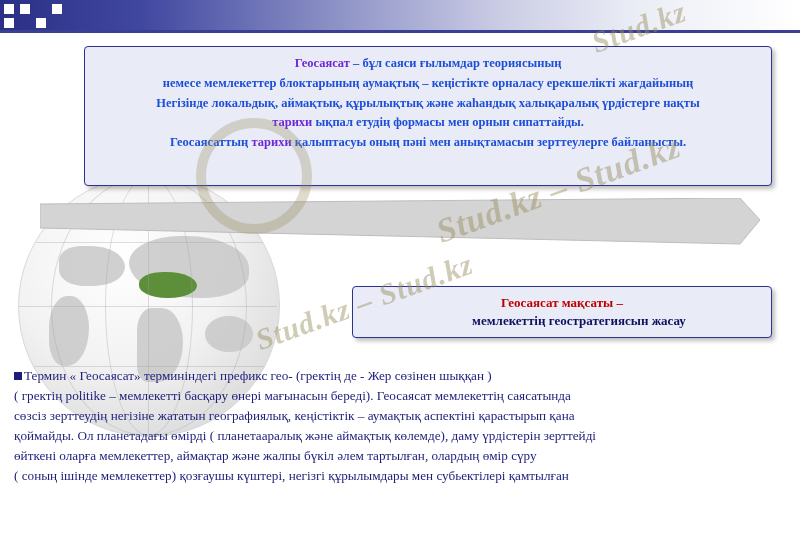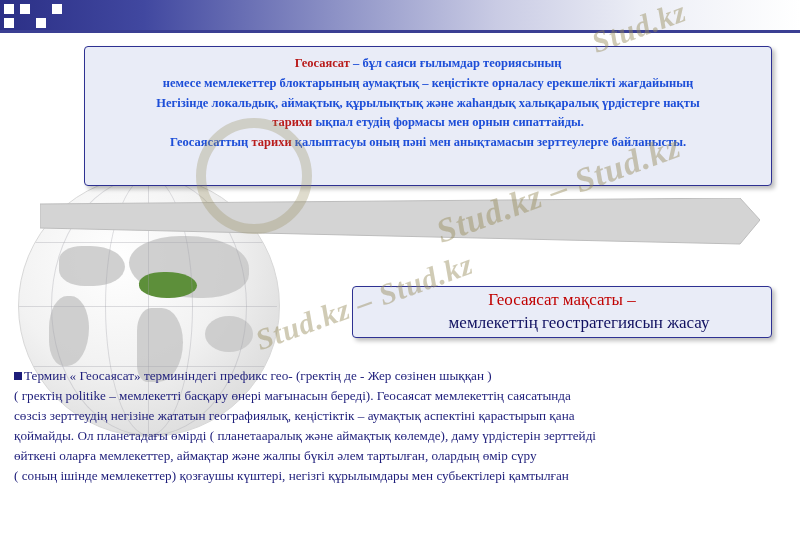--- a/index.html
+++ b/index.html
@@ -105,43 +105,43 @@
     text-align: center;
   }
   .def-box p {
     margin: 0 0 2px 0;
     font-family: "Liberation Serif", serif;
     font-weight: bold;
     font-size: 12.5px;
     color: #1b1b6f;
     line-height: 1.42;
   }
-  .def-box .hl { color: #b91c1c; }
+  .def-box .hl { color: #6d28d9; }
   .def-box .dark { color: #1d4ed8; }
 
   
   .goal-box {
     position: absolute;
     left: 352px; top: 286px;
     width: 420px; height: 52px;
     background: #e9ecf7;
     border: 1px solid #2e3192;
     border-radius: 4px;
     box-shadow: 3px 3px 4px rgba(0,0,0,0.25);
     display: flex;
     flex-direction: column;
     align-items: center;
     justify-content: center;
     box-sizing: border-box;
   }
   .goal-box p {
     margin: 0;
     font-family: "Liberation Serif", serif;
-    font-weight: normal;
-    font-size: 17px;
+    font-weight: bold;
+    font-size: 13px;
     line-height: 1.35;
     text-align: center;
   }
   .goal-box .red { color: #c00000; }
   .goal-box .navy { color: #101060; margin-left: 34px; }
 
   
   .body-text {
     position: absolute;
     left: 14px; top: 366px;

